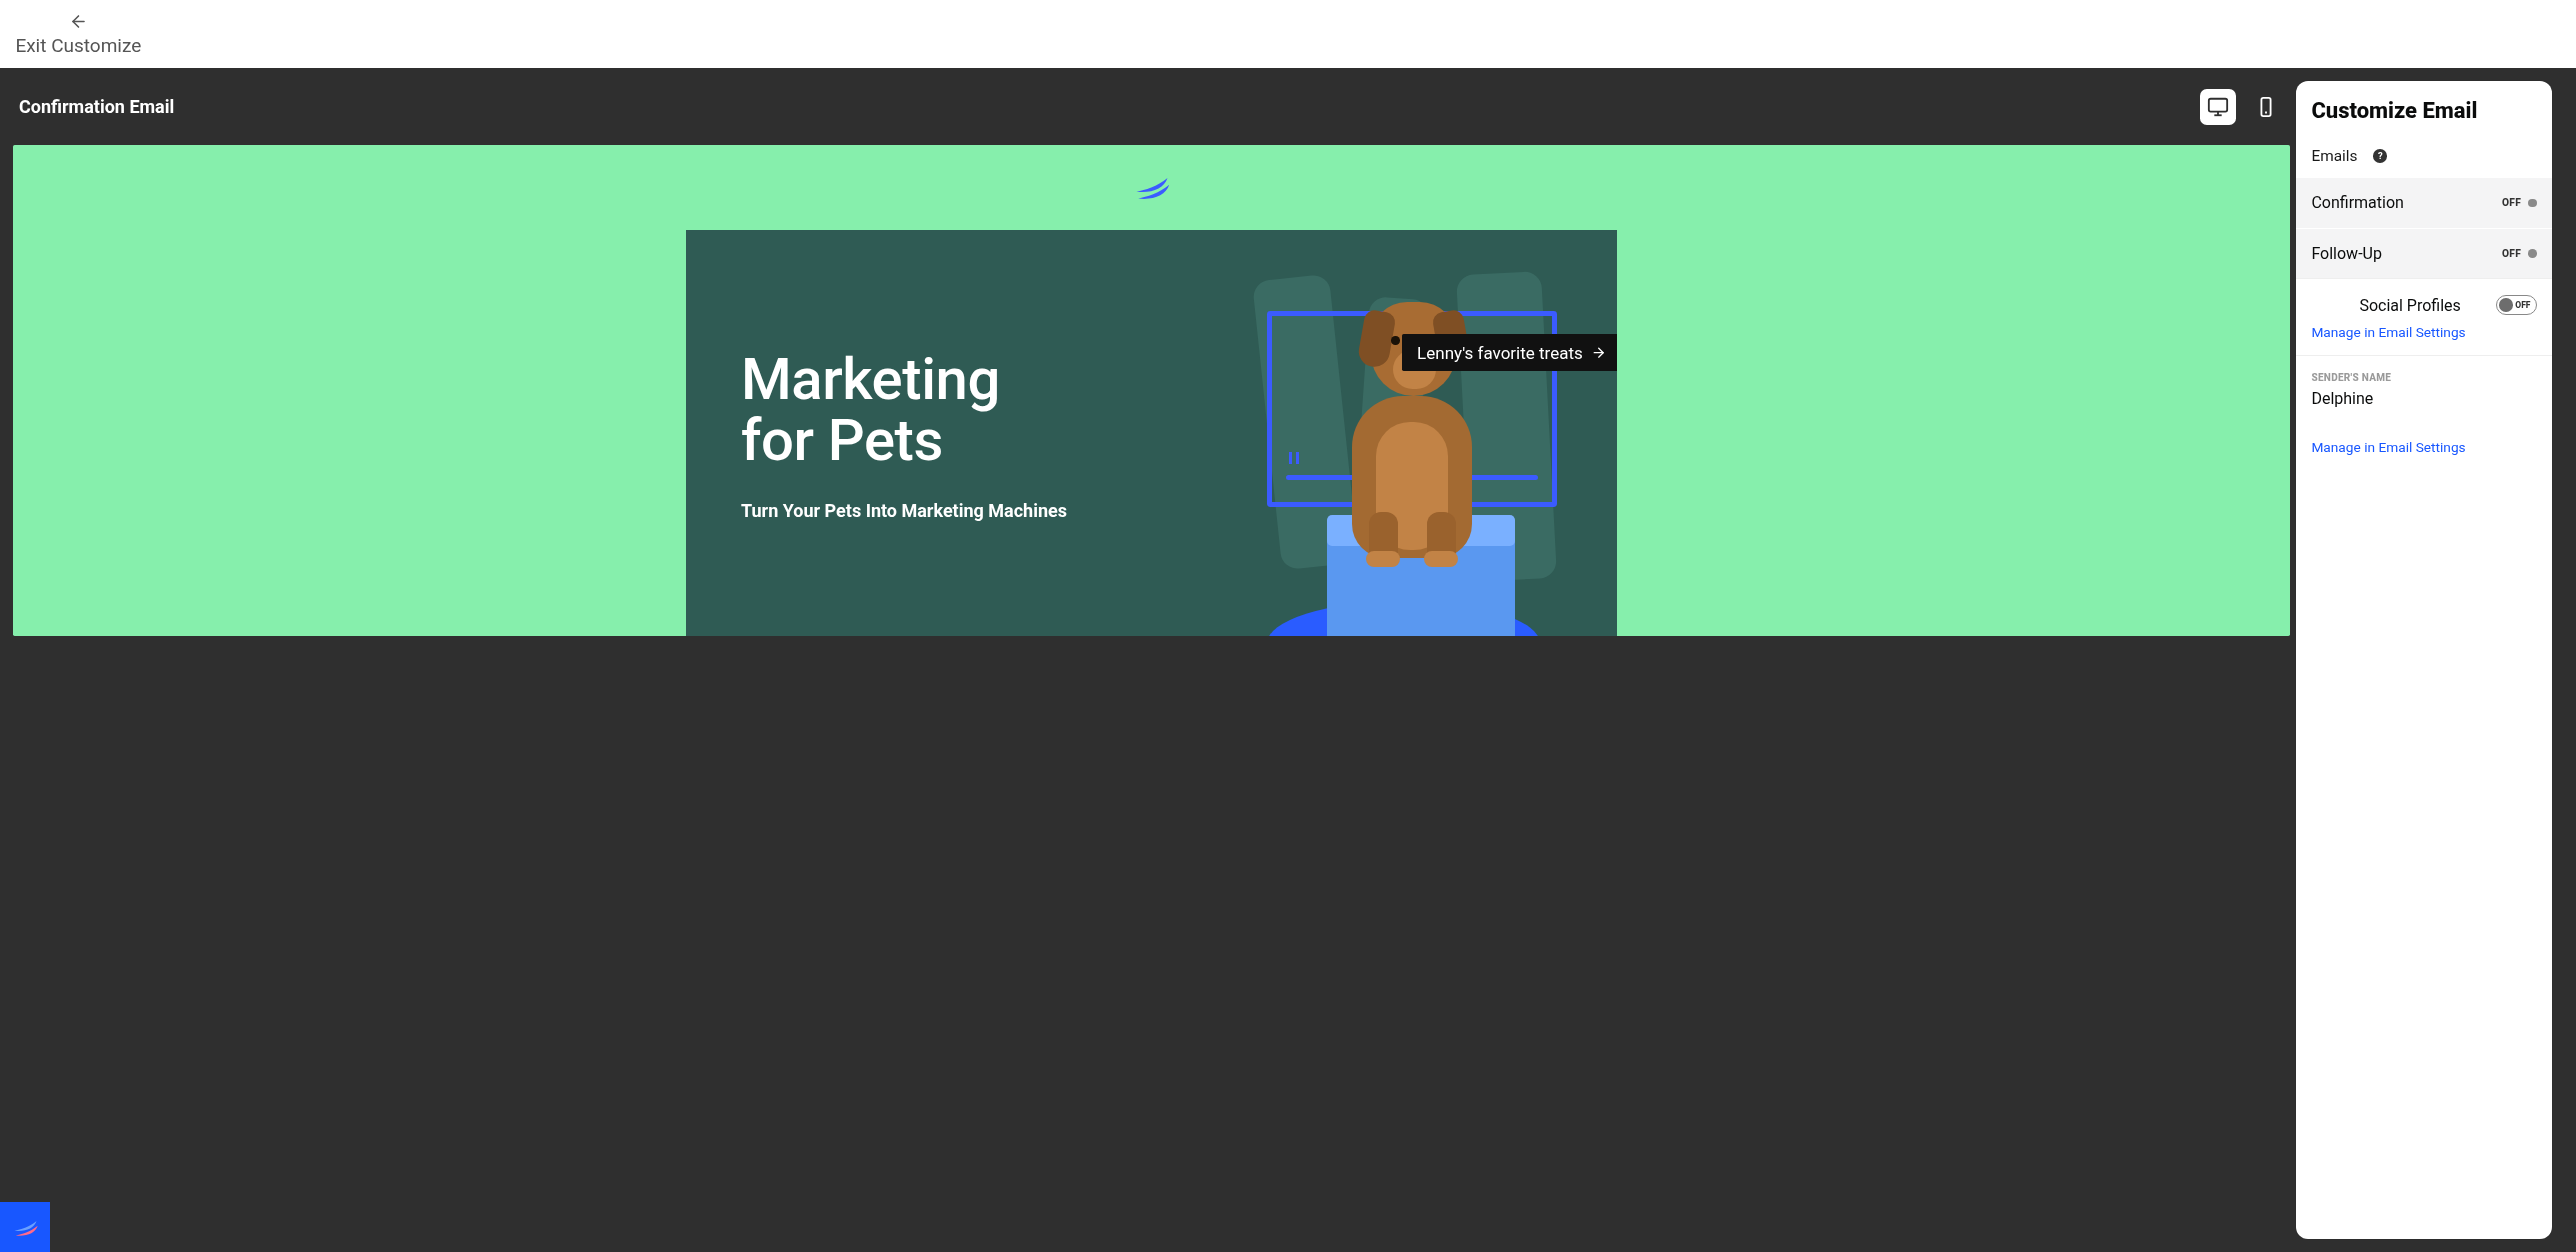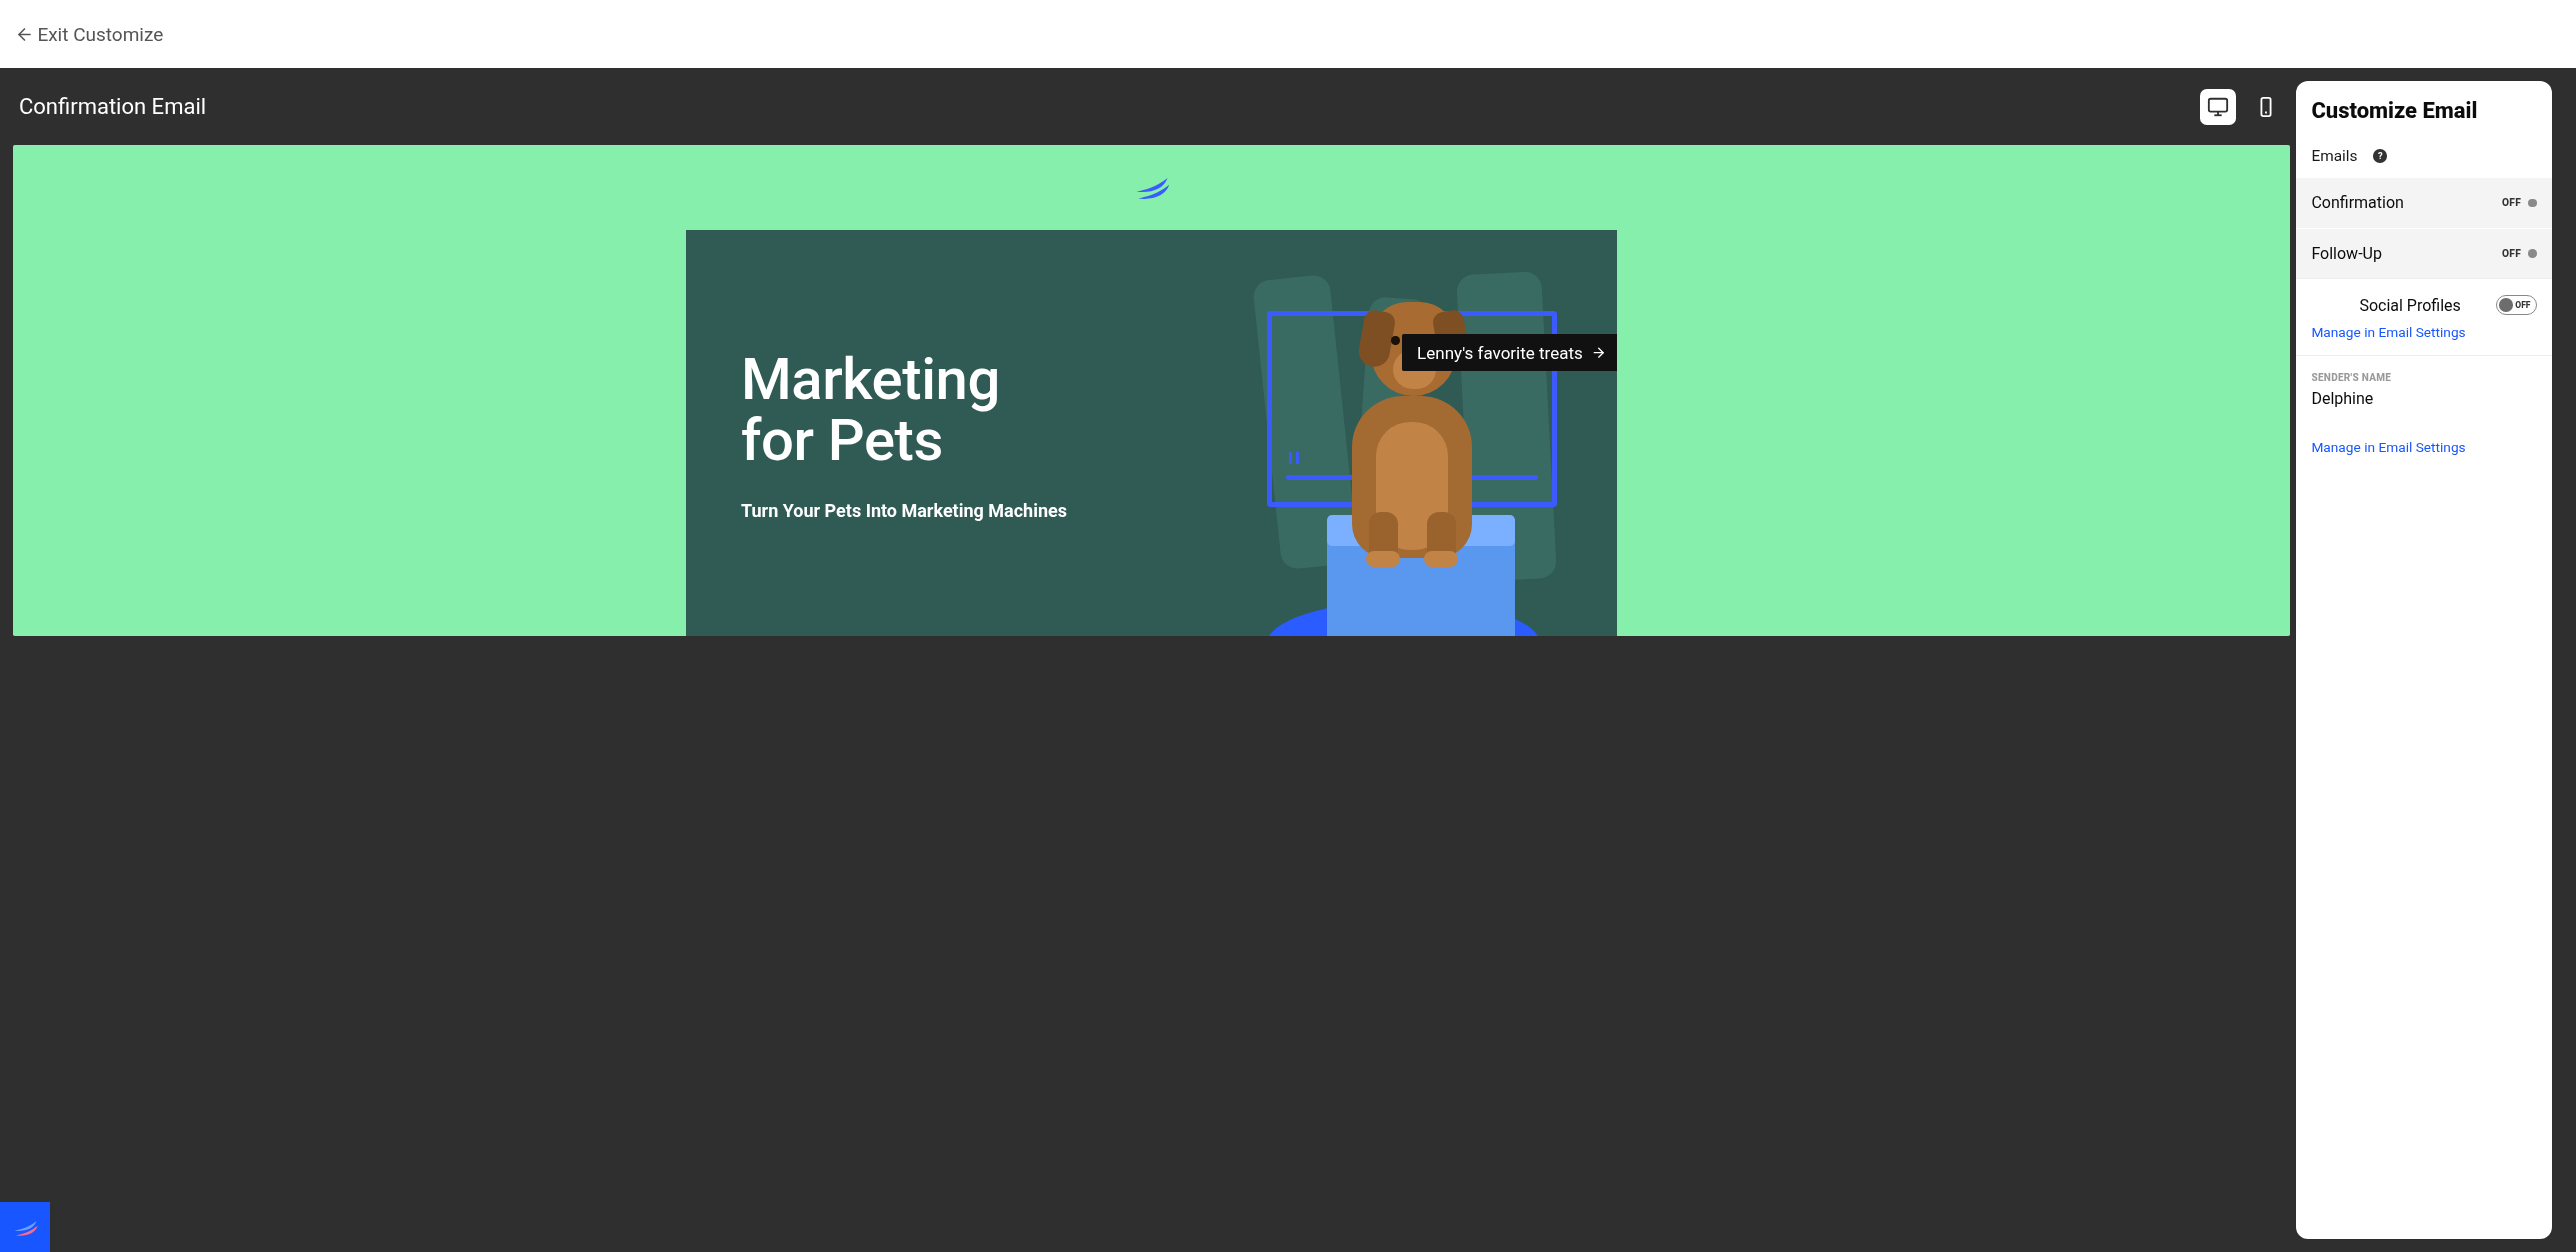--- a/index.html
+++ b/index.html
@@ -19,20 +19,21 @@
     background: #fff;
   }
   .exit-btn {
     display: inline-flex;
     align-items: center;
     gap: 3px;
     font-size: 19px;
     color: #555;
     cursor: pointer;
     user-select: none;
+    flex-direction: column;
   }
   .exit-btn svg { width: 19px; height: 19px; stroke: #555; }
 
   
   .workspace {
     position: relative;
     background: #2f2f2f;
     padding-top: 77px;
     padding-left: 13px;
     padding-right: 13px;
@@ -43,22 +44,22 @@
   .preview-header {
     position: absolute;
     top: 0; left: 0; right: 0;
     height: 77px;
     display: flex;
     align-items: center;
     padding: 0 19px;
     color: #fff;
   }
   .preview-title {
-    font-size: 22px;
-    font-weight: 400;
+    font-size: 18px;
+    font-weight: 700;
   }
   .device-toggles {
     margin-left: auto;
     margin-right: 273px;
     display: flex;
     align-items: center;
     gap: 12px;
   }
   .device-btn {
     width: 36px; height: 36px;

